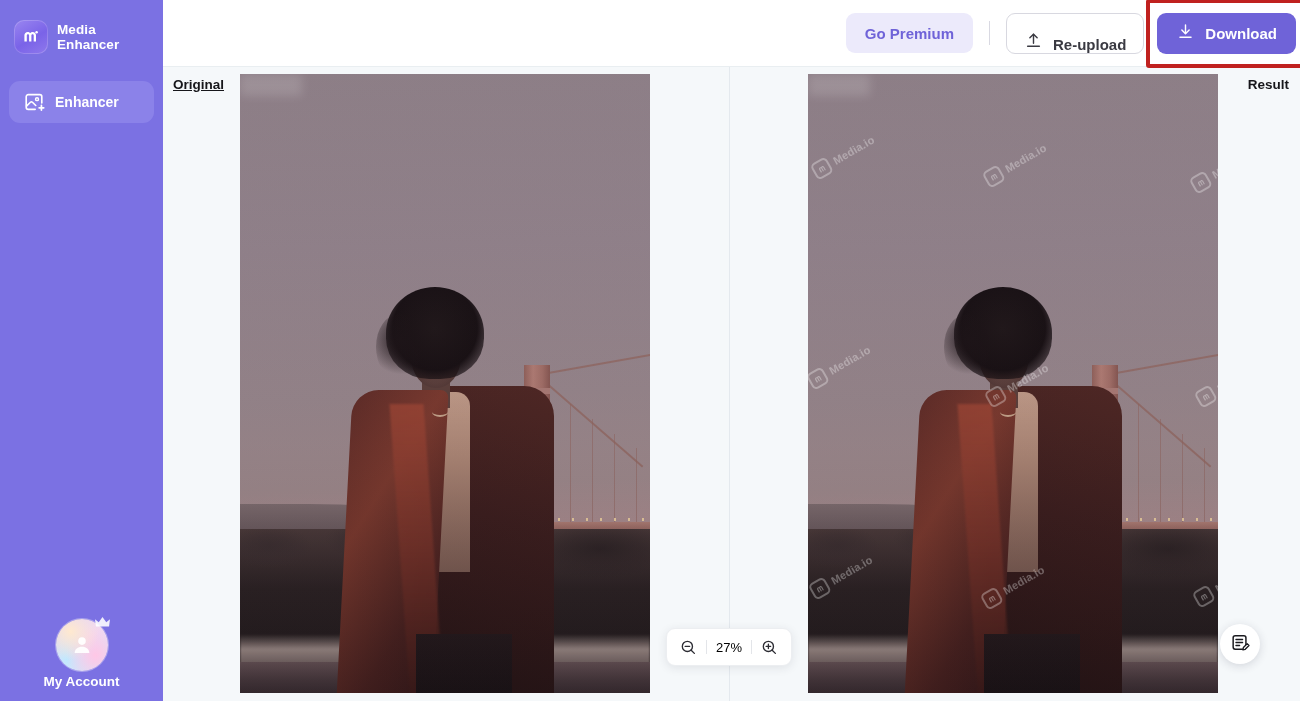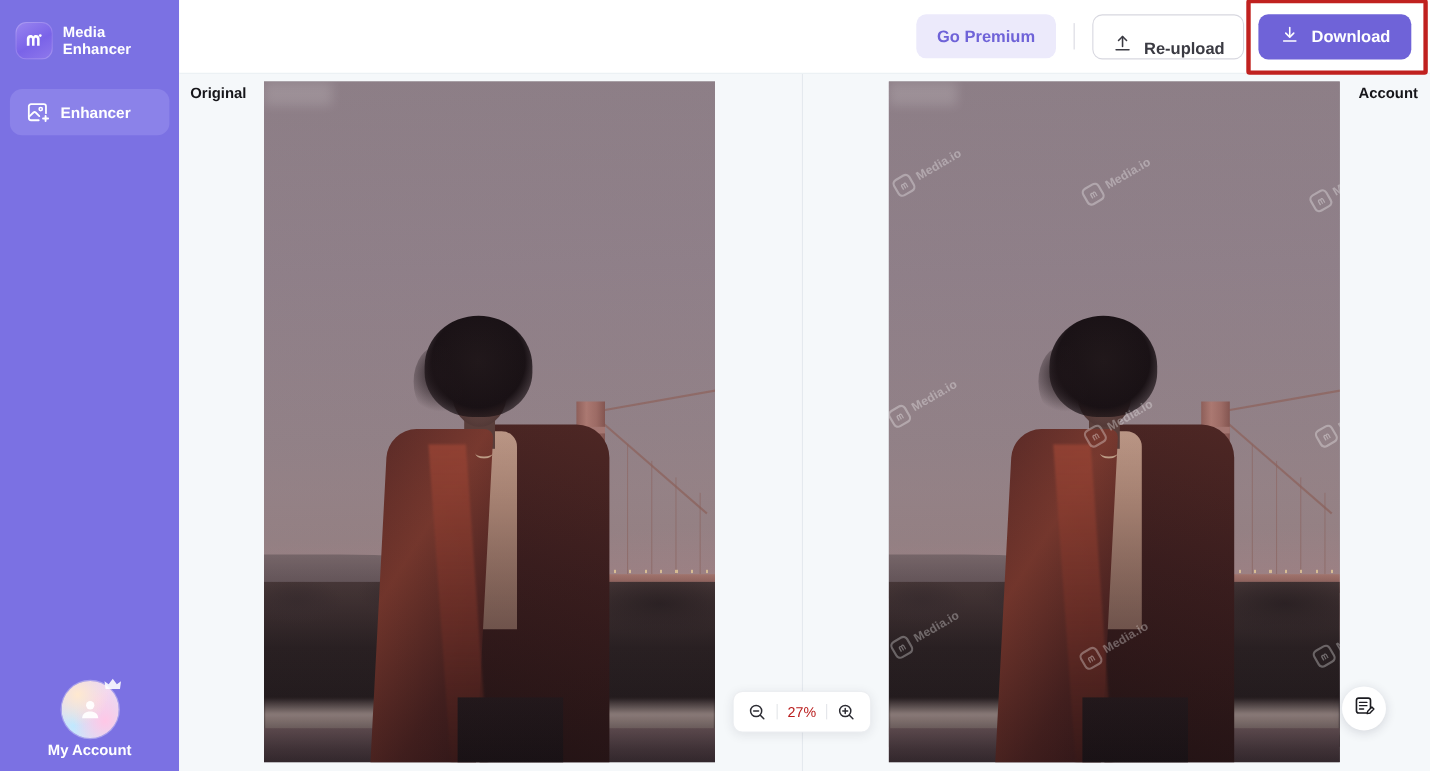--- a/index.html
+++ b/index.html
@@ -84,21 +84,21 @@
   }
   .sep { width: 1px; height: 24px; background: #d9d9e2; margin: 0 16px; }
   .btn-reupload {
     background: #ffffff; color: #3a3a42;
     font-size: 15px; font-weight: bold;
     border: 1px solid #d8d8e0; border-radius: 9px;
     height: 41px; padding: 0 17px;
     display: flex; align-items: flex-end; gap: 10px;
     cursor: pointer;
   }
-  .dl-wrap { position: relative; margin-left: 13px; margin-right: 17px; }
+  .dl-wrap { position: relative; margin-left: 13px; margin-right: 4px; }
   .btn-download {
     background: #6f63d8; color: #ffffff;
     font-size: 15px; font-weight: bold;
     border: none; border-radius: 9px;
     height: 41px; padding: 0 19px;
     display: flex; align-items: center; gap: 10px;
     cursor: pointer;
   }
   .redbox {
     position: absolute; left: -11px; top: -14px;
@@ -117,21 +117,21 @@
   }
   .vdivider {
     position: absolute; left: 566px; top: 0; width: 1px; height: 635px;
     background: #e4e9ee;
   }
   .pane-label {
     position: absolute; top: 10px;
     font-size: 13.5px; font-weight: bold; color: #16161a;
     z-index: 4;
   }
-  #label-original { left: 10px; }
+  #label-original { left: 10px; text-decoration: underline; }
   #label-result { right: 11px; }
 
   .photo {
     position: absolute; top: 7px;
     width: 410px; height: 619px;
     overflow: hidden;
     background: #8d8189;
   }
   #photo-original { left: 77px; }
   #photo-result { left: 645px; }
@@ -289,21 +289,21 @@
     border: 1px solid #eceef1;
     box-shadow: 0 2px 10px rgba(40,40,60,.10);
     display: flex; align-items: center; justify-content: center;
     gap: 0; z-index: 6;
   }
   .zbtn {
     width: 34px; height: 36px; display:flex; align-items:center; justify-content:center;
     cursor: pointer; background: none; border: none;
   }
   .zsep { width:1px; height:14px; background:#e3e5e9; }
-  .zval { font-size: 13px; color:#b91c1c; font-weight: normal; padding: 0 9px; min-width: 42px; text-align:center; }
+  .zval { font-size: 13px; color:#000000; font-weight: normal; padding: 0 9px; min-width: 42px; text-align:center; }
 
   
   #feedback {
     position: absolute; left: 1057px; top: 557px;
     width: 40px; height: 40px; border-radius: 50%;
     background: #ffffff;
     box-shadow: 0 2px 10px rgba(40,40,60,.16);
     display:flex; align-items:center; justify-content:center;
     cursor: pointer; z-index: 6;
   }
@@ -391,21 +391,21 @@
         </button>
         <div class="redbox"></div>
       </div>
     </header>
 
     <div id="canvas">
 
       <div class="vdivider"></div>
 
       <div class="pane-label" id="label-original">Original</div>
-      <div class="pane-label" id="label-result">Account</div>
+      <div class="pane-label" id="label-result">Result</div>
 
       <div class="photo" id="photo-original">
         <div class="ph-sky"></div>
         <div class="ph-sky-hl"></div>
         <div class="hills"></div>
         <div class="bridge">
           <div class="cable" style="left:297px; top:300px; width:140px; transform:rotate(41deg);"></div>
           <div class="cable" style="left:297px; top:300px; width:210px; transform:rotate(-10deg);"></div>
           <div class="cable" style="left:160px; top:404px; width:132px; transform:rotate(-41deg);"></div>
           <div class="vhang" style="left:330px; top:330px; height:118px;"></div>

